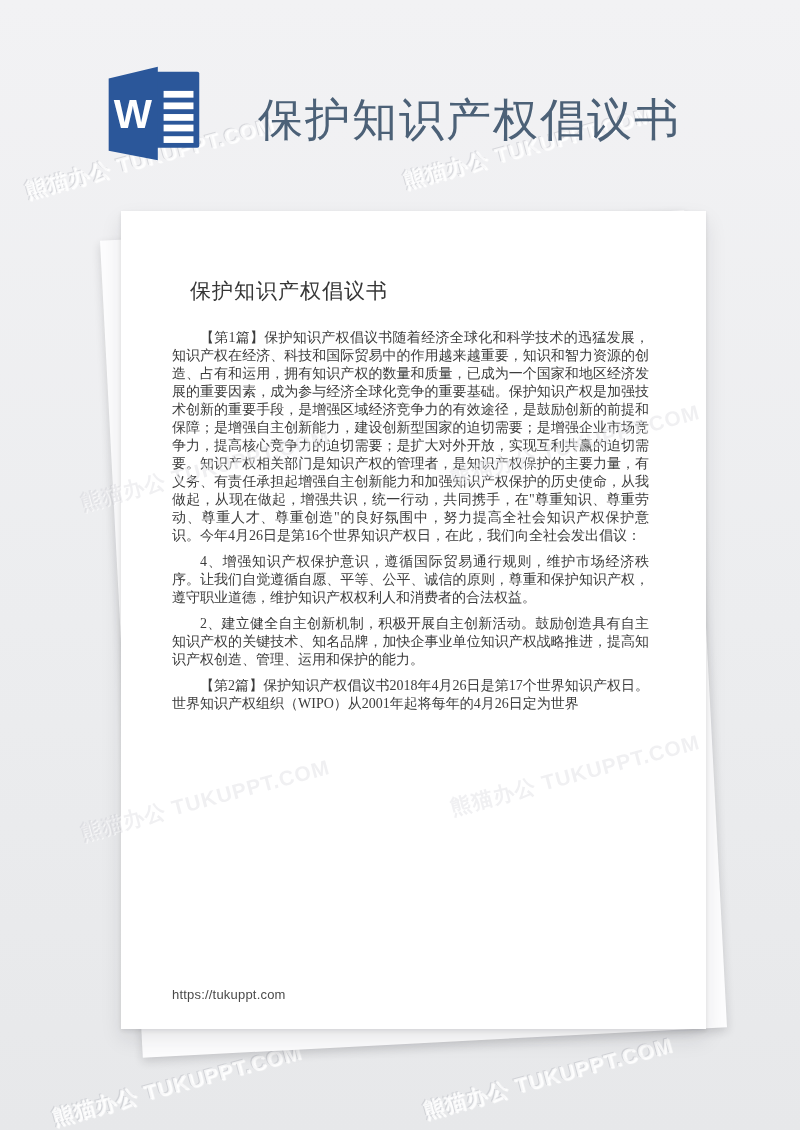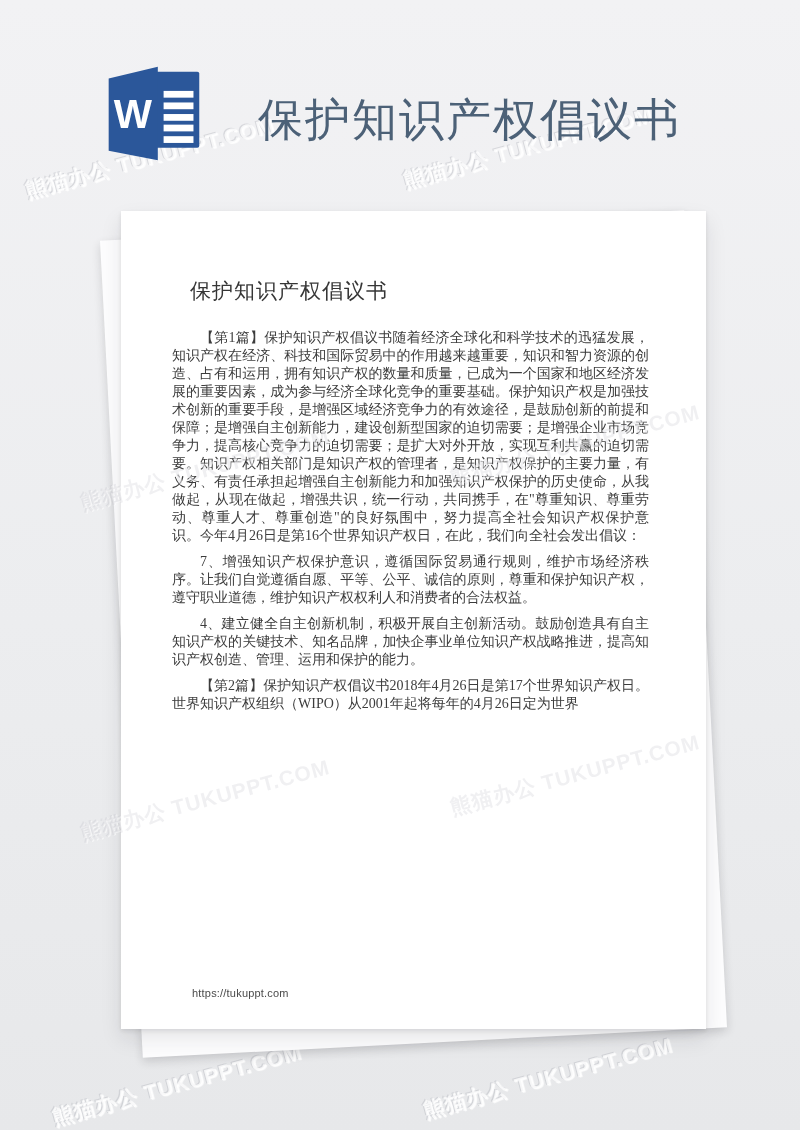--- a/index.html
+++ b/index.html
@@ -55,21 +55,21 @@
     margin:0 0 24px 0;padding-left:18px;
     font-size:21px;font-weight:400;color:#363636;letter-spacing:1px;
   }
   .doc-body p{
     margin:0 0 8px 0;text-indent:2em;text-align:justify;
     font-size:14px;line-height:18px;color:#3c3c3c;
   }
   .doc-footer{
     position:absolute;left:51px;top:776px;
     font-family:"Liberation Sans",sans-serif;
-    font-size:11px;color:#4a4a4a;letter-spacing:0.2px;margin-left:20px;
+    font-size:13px;color:#4a4a4a;letter-spacing:0.2px;
   }
 </style>
 </head>
 <body>
 
 <div class="stage">
 
   <div class="wm wm-strong" style="left:150px;top:158px">熊猫办公 TUKUPPT.COM</div>
   <div class="wm wm-strong" style="left:528px;top:148px">熊猫办公 TUKUPPT.COM</div>
   <div class="wm wm-strong" style="left:177px;top:1085px">熊猫办公 TUKUPPT.COM</div>
@@ -90,22 +90,22 @@
     </svg>
     <div class="header-title">保护知识产权倡议书</div>
   </div>
 
   <div class="back-page"></div>
 
   <div class="front-page">
     <h2 class="doc-title">保护知识产权倡议书</h2>
     <div class="doc-body">
       <p>【第1篇】保护知识产权倡议书随着经济全球化和科学技术的迅猛发展，知识产权在经济、科技和国际贸易中的作用越来越重要，知识和智力资源的创造、占有和运用，拥有知识产权的数量和质量，已成为一个国家和地区经济发展的重要因素，成为参与经济全球化竞争的重要基础。保护知识产权是加强技术创新的重要手段，是增强区域经济竞争力的有效途径，是鼓励创新的前提和保障；是增强自主创新能力，建设创新型国家的迫切需要；是增强企业市场竞争力，提高核心竞争力的迫切需要；是扩大对外开放，实现互利共赢的迫切需要。知识产权相关部门是知识产权的管理者，是知识产权保护的主要力量，有义务、有责任承担起增强自主创新能力和加强知识产权保护的历史使命，从我做起，从现在做起，增强共识，统一行动，共同携手，在"尊重知识、尊重劳动、尊重人才、尊重创造"的良好氛围中，努力提高全社会知识产权保护意识。今年4月26日是第16个世界知识产权日，在此，我们向全社会发出倡议：</p>
-      <p>7、增强知识产权保护意识，遵循国际贸易通行规则，维护市场经济秩序。让我们自觉遵循自愿、平等、公平、诚信的原则，尊重和保护知识产权，遵守职业道德，维护知识产权权利人和消费者的合法权益。</p>
-      <p>4、建立健全自主创新机制，积极开展自主创新活动。鼓励创造具有自主知识产权的关键技术、知名品牌，加快企事业单位知识产权战略推进，提高知识产权创造、管理、运用和保护的能力。</p>
+      <p>4、增强知识产权保护意识，遵循国际贸易通行规则，维护市场经济秩序。让我们自觉遵循自愿、平等、公平、诚信的原则，尊重和保护知识产权，遵守职业道德，维护知识产权权利人和消费者的合法权益。</p>
+      <p>2、建立健全自主创新机制，积极开展自主创新活动。鼓励创造具有自主知识产权的关键技术、知名品牌，加快企事业单位知识产权战略推进，提高知识产权创造、管理、运用和保护的能力。</p>
       <p>【第2篇】保护知识产权倡议书2018年4月26日是第17个世界知识产权日。世界知识产权组织（WIPO）从2001年起将每年的4月26日定为世界</p>
     </div>
     <div class="doc-footer">https://tukuppt.com</div>
   </div>
 
   <div class="wm wm-faint" style="left:205px;top:470px">熊猫办公 TUKUPPT.COM</div>
   <div class="wm wm-faint" style="left:575px;top:445px">熊猫办公 TUKUPPT.COM</div>
   <div class="wm wm-faint" style="left:205px;top:800px">熊猫办公 TUKUPPT.COM</div>
   <div class="wm wm-faint" style="left:575px;top:775px">熊猫办公 TUKUPPT.COM</div>
 

